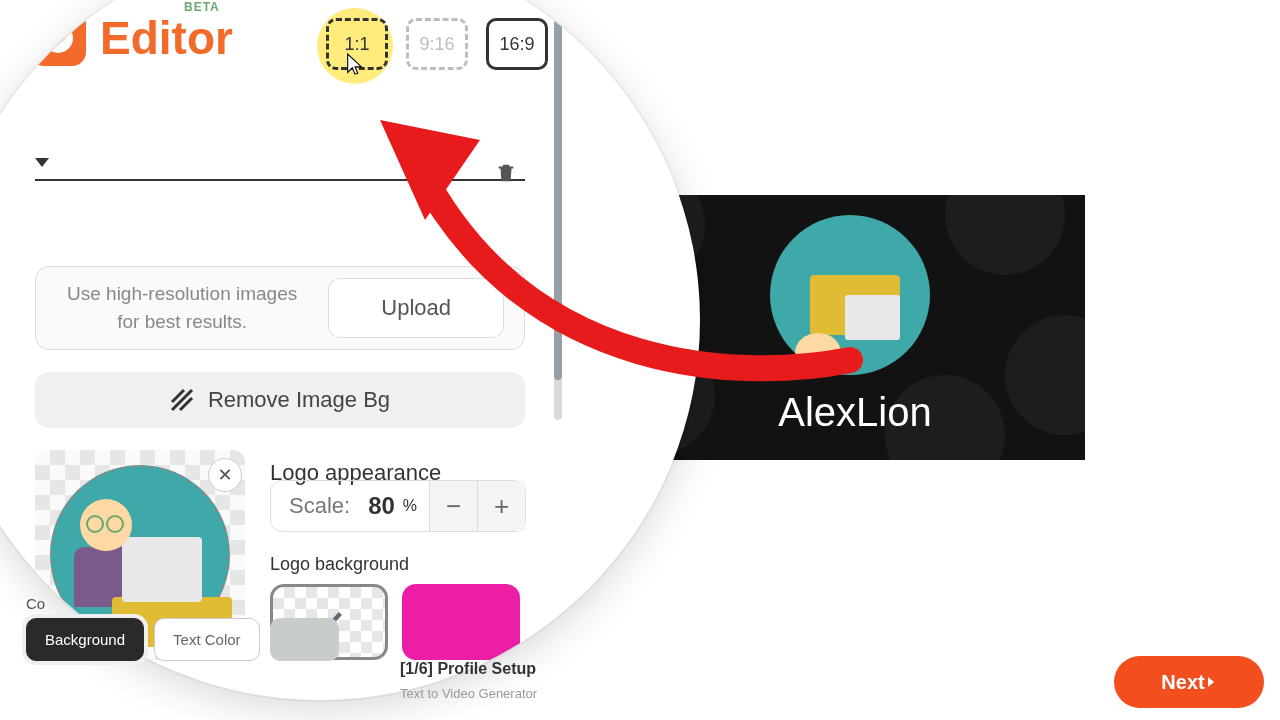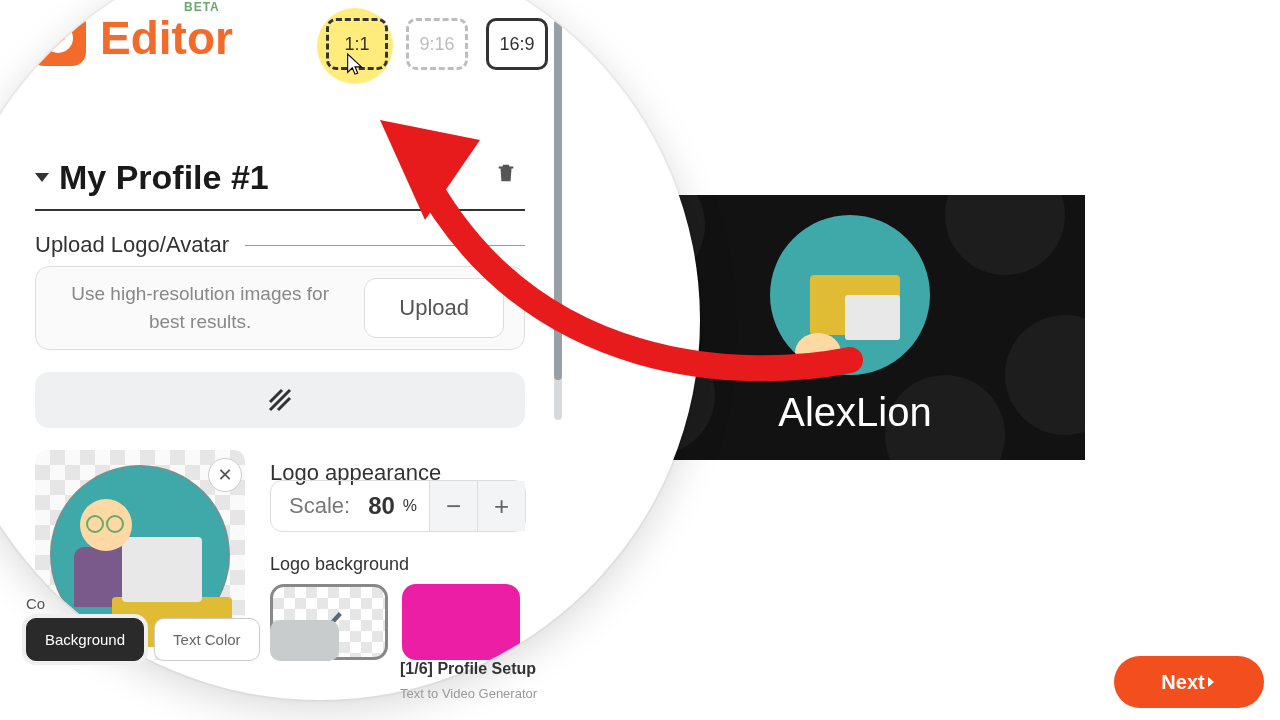--- a/index.html
+++ b/index.html
@@ -106,21 +106,21 @@
 .upload-label::after {
   content:""; position:absolute; left:210px; top:13px; width:280px; height:1px; background:#999;
 }
 .upload-box {
   position:absolute; left:95px; top:326px; width:490px; height:84px;
   border:1px solid #ddd; border-radius:14px; display:flex; align-items:center;
   padding:0 20px; gap:20px; background:#fafafa;
 }
 .upload-hint { flex:1; text-align:center; color:#888; font-size:19px; line-height:1.5; }
 .upload-btn {
-  padding:16px 34px; border:1px solid #ddd; border-radius:12px;
+  padding:16px 52px; border:1px solid #ddd; border-radius:12px;
   font-size:22px; color:#555; background:#fff; cursor:pointer;
 }
 
 .remove-bg {
   position:absolute; left:95px; top:432px; width:490px; height:56px;
   border-radius:14px; background:#eef0f1; display:flex; align-items:center; justify-content:center;
   gap:14px; font-size:22px; color:#444; cursor:pointer;
 }
 .hatch-icon { width:24px; height:24px; }
 
@@ -191,21 +191,21 @@
   border-color:#888;
 }
 .swatch.transparent svg { width:34px; height:34px; }
 .swatch.magenta { background:#ec1ea6; }
 
 
 .scrollbar { position:absolute; left:614px; top:80px; width:8px; height:400px; background:#d7d9db; border-radius:4px;}
 .scrollbar .thumb { position:absolute; top:0; width:8px; height:360px; background:#97a0a6; border-radius:4px; }
 
 
-.chips { position:absolute; left:26px; top:618px; display:flex; gap:10px;align-items:flex-end; }
+.chips { position:absolute; left:26px; top:618px; display:flex; gap:10px; }
 .chip {
   padding:12px 18px; border-radius:10px; font-size:15px; cursor:pointer;
   border:1px solid #ccc; background:#fff; color:#666;
 }
 .chip.active { background:#2a2a2a; color:#fff; border-color:#2a2a2a; box-shadow:0 0 0 4px #efefef; }
 .chip.muted { background:#c9cccd; color:#fff; border:none; }
 .co-label { position:absolute; left:26px; top:595px; font-size:15px; color:#555; }
 
 
 .footer {
@@ -268,44 +268,43 @@
           <path fill="#fff" stroke="#000" stroke-width="1.2" d="M4 2v20l5-5 3 7 3-1-3-7h7z"></path>
         </svg>
     </div>
 
     <div class="scrollbar">
         <div class="thumb"></div>
       </div>
 
     <div class="sec-title-row">
       <span class="caret"></span>
-      <span class="sec-title">My Profile #1</span>
     </div>
     <div class="del-icon">
       <svg viewBox="0 0 24 24">
           <path fill="#555" d="M6 7h12l-1 14H7L6 7zm3-4h6l1 2h4v2H4V5h4l1-2z"></path>
         </svg>
     </div>
 
-    <div class="upload-label">Upload Logo/Avatar</div>
     <div class="upload-box">
       <div class="upload-hint">Use high-resolution images for best results.</div>
       <button class="upload-btn">Upload</button>
     </div>
 
     <div class="remove-bg">
       <span class="hatch-icon">
         <svg viewBox="0 0 24 24">
             <g stroke="#333" stroke-width="3">
               <line x1="2" y1="22" x2="22" y2="2"></line>
               <line x1="2" y1="14" x2="14" y2="2"></line>
               <line x1="10" y1="22" x2="22" y2="10"></line>
             </g>
           </svg>
       </span>
+      <span>Remove Image Bg</span>
     </div>
 
     <div class="avatar-tile">
       <div class="avatar-circle">
         <div class="body"></div>
           <div class="desk"></div>
           <div class="laptop"></div>
           <div class="head"></div>
           <div class="glasses"></div>
       </div>

